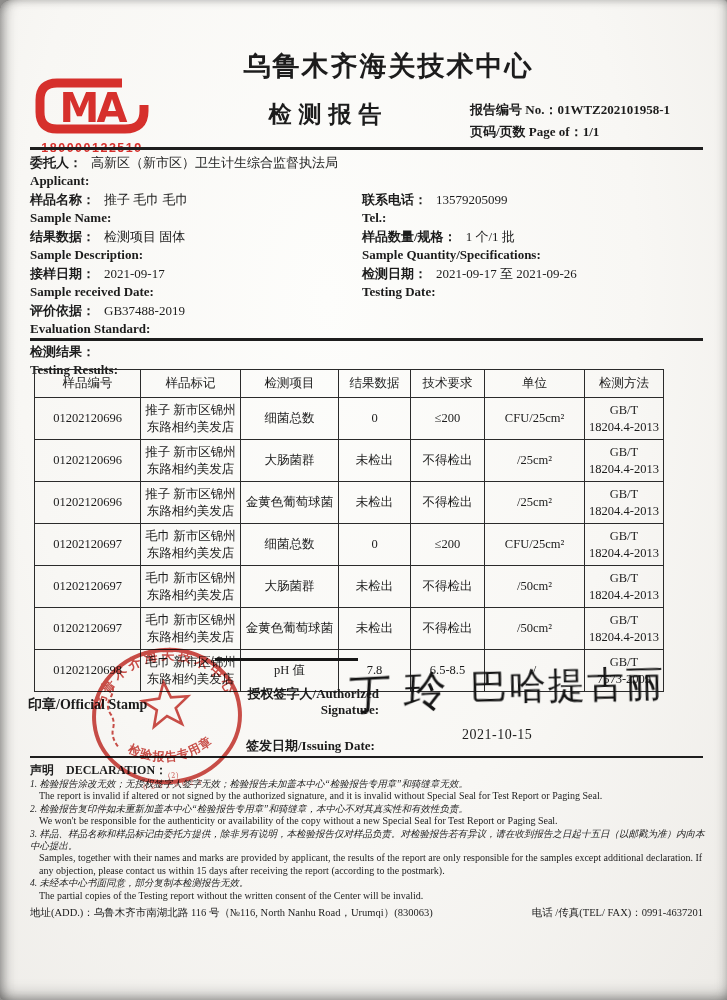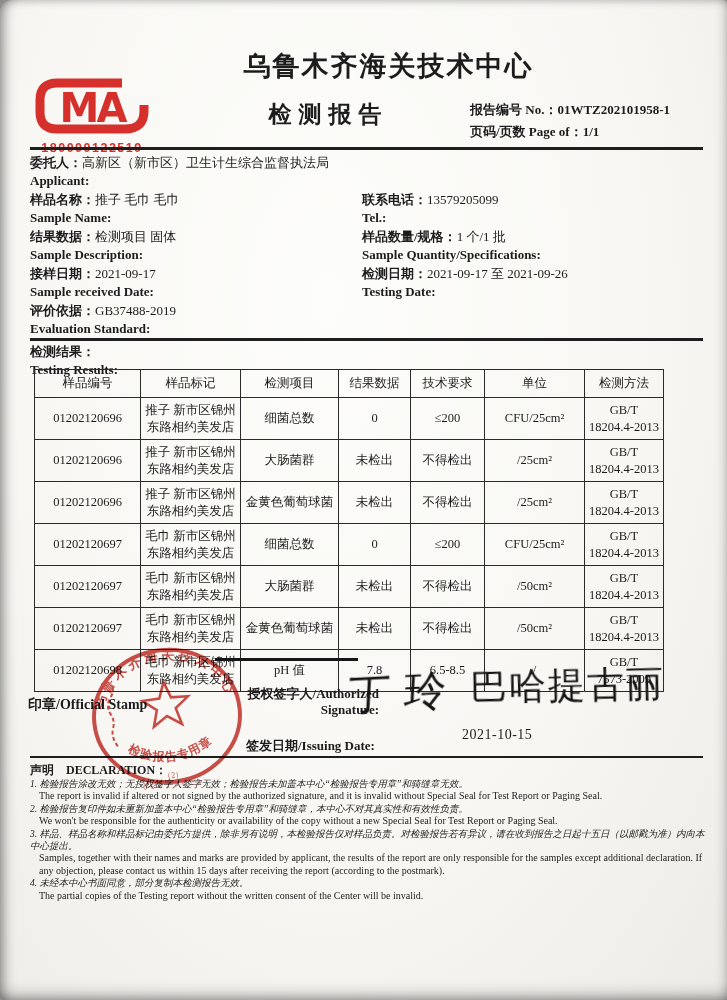--- a/index.html
+++ b/index.html
@@ -25,21 +25,21 @@
   .header-right{position:absolute;right:22px;top:99px;width:235px;font-size:13px;font-weight:bold;line-height:22px;}
   .rule{position:absolute;left:30px;right:24px;background:#1e1e1e;}
   .rule1{top:147px;height:3px;}
   .rule2{top:338px;height:2.5px;}
   .rule3{top:756px;height:2px;}
   
   .info{position:absolute;left:30px;right:24px;top:153px;font-size:13px;}
   .zh{line-height:19px;}
   .en{line-height:18px;font-weight:bold;}
   .lbl{font-weight:bold;}
-  .val{}
+  .val{margin-left:9px;}
   .info-grid{display:grid;grid-template-columns:332px 1fr;}
   .results-label{position:absolute;left:30px;top:342px;font-size:13px;}
   
   .results-table{position:absolute;left:34px;top:369px;border-collapse:collapse;table-layout:fixed;width:629px;font-size:12.5px;}
   .results-table th,.results-table td{border:1.4px solid #2b2b2b;text-align:center;vertical-align:middle;padding:2px 1px;line-height:16.5px;font-weight:normal;}
   .results-table th{height:23px;}
   .results-table td{height:37px;}
   .endline{position:absolute;left:215px;top:658px;width:143px;height:3px;background:#161616;}
   
   .stamp-label{position:absolute;left:28px;top:696px;font-size:14px;font-weight:bold;z-index:2;}
@@ -256,14 +256,18 @@
         <div class="decl-en">The report is invalid if altered or not signed by the authorized signature, and it is invalid without Special Seal for Test Report or Paging Seal.</div>
         <div class="decl-zh">2. 检验报告复印件如未重新加盖本中心“检验报告专用章”和骑缝章，本中心不对其真实性和有效性负责。</div>
         <div class="decl-en">We won't be responsible for the authenticity or availability of the copy without a new Special Seal for Test Report or Paging Seal.</div>
         <div class="decl-zh">3. 样品、样品名称和样品标记由委托方提供，除非另有说明，本检验报告仅对样品负责。对检验报告若有异议，请在收到报告之日起十五日（以邮戳为准）内向本中心提出。</div>
         <div class="decl-en">Samples, together with their names and marks are provided by applicant, the results of the report are only responsible for the samples except additional declaration. If any objection, please contact us within 15 days after receiving the report (according to the postmark).</div>
         <div class="decl-zh">4. 未经本中心书面同意，部分复制本检测报告无效。</div>
         <div class="decl-en">The partial copies of the Testing report without the written consent of the Center will be invalid.</div>
       </div>
   </div>
 
+  <div class="footer">
+    <span>地址(ADD.)：乌鲁木齐市南湖北路 116 号（№116, North Nanhu Road，Urumqi）(830063)</span>
+    <span>电话 /传真(TEL/ FAX)：0991-4637201</span>
+  </div>
 
 </div>
 
 </body></html>

